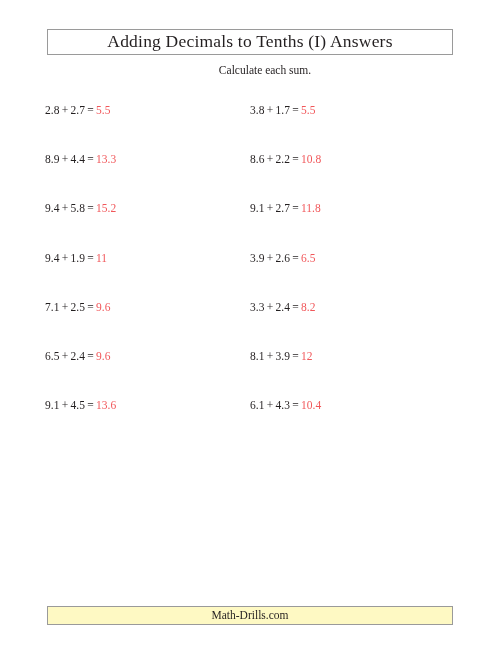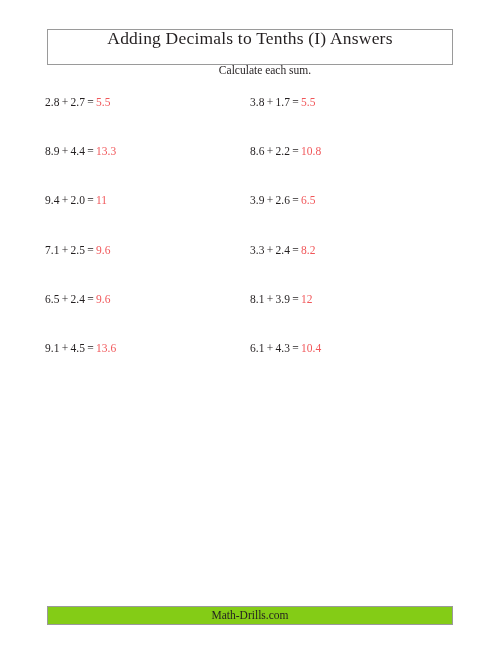--- a/index.html
+++ b/index.html
@@ -23,24 +23,25 @@
     width: 500px;
     height: 647px;
   }
 
   
   .title-box {
     position: absolute;
     left: 47px;
     top: 29px;
     width: 406px;
-    height: 36px;
+    height: 26px;
     border: 1px solid #9a9a9a;
     box-sizing: border-box;
     display: flex;
+    align-items: center;
     justify-content: center;
     background: #ffffff;
   }
   .title-text {
     font-size: 17.5px;
     line-height: 1;
     letter-spacing: 0.2px;
     color: #231f20;
     white-space: nowrap;
   }
@@ -63,21 +64,21 @@
     left: 0;
     top: 88px;
     width: 500px;
   }
   .prow {
     position: relative;
     height: 49.2px;
   }
   .pcell {
     position: absolute;
-    top: 8px;
+    top: 16px;
     font-size: 11.5px;
     line-height: 1.2;
     white-space: nowrap;
     color: #231f20;
   }
   .pcell.col-left  { left: 45px; }
   .pcell.col-right { left: 250px; }
 
   .expr { color: #231f20; }
   .eq   { color: #231f20; }
@@ -88,21 +89,21 @@
     position: absolute;
     left: 47px;
     top: 606px;
     width: 406px;
     height: 19px;
     border: 1px solid #9a9a9a;
     box-sizing: border-box;
     display: flex;
     align-items: center;
     justify-content: center;
-    background: #84cc16;
+    background: #fef9c3;
   }
   .footer-text {
     font-size: 11.5px;
     line-height: 1;
     color: #231f20;
     white-space: nowrap;
   }
 </style>
 </head>
 <body>
@@ -118,21 +119,25 @@
   <div class="problems">
       <div class="prow">
         <div class="pcell col-left"><span class="expr">2.8</span> <span class="expr">+</span> <span class="expr">2.7</span> <span class="eq">=</span> <span class="ans">5.5</span></div>
         <div class="pcell col-right"><span class="expr">3.8</span> <span class="expr">+</span> <span class="expr">1.7</span> <span class="eq">=</span> <span class="ans">5.5</span></div>
       </div>
       <div class="prow">
         <div class="pcell col-left"><span class="expr">8.9</span> <span class="expr">+</span> <span class="expr">4.4</span> <span class="eq">=</span> <span class="ans">13.3</span></div>
         <div class="pcell col-right"><span class="expr">8.6</span> <span class="expr">+</span> <span class="expr">2.2</span> <span class="eq">=</span> <span class="ans">10.8</span></div>
       </div>
       <div class="prow">
-        <div class="pcell col-left"><span class="expr">9.4</span> <span class="expr">+</span> <span class="expr">2.0</span> <span class="eq">=</span> <span class="ans">11</span></div>
+        <div class="pcell col-left"><span class="expr">9.4</span> <span class="expr">+</span> <span class="expr">5.8</span> <span class="eq">=</span> <span class="ans">15.2</span></div>
+        <div class="pcell col-right"><span class="expr">9.1</span> <span class="expr">+</span> <span class="expr">2.7</span> <span class="eq">=</span> <span class="ans">11.8</span></div>
+      </div>
+      <div class="prow">
+        <div class="pcell col-left"><span class="expr">9.4</span> <span class="expr">+</span> <span class="expr">1.9</span> <span class="eq">=</span> <span class="ans">11</span></div>
         <div class="pcell col-right"><span class="expr">3.9</span> <span class="expr">+</span> <span class="expr">2.6</span> <span class="eq">=</span> <span class="ans">6.5</span></div>
       </div>
       <div class="prow">
         <div class="pcell col-left"><span class="expr">7.1</span> <span class="expr">+</span> <span class="expr">2.5</span> <span class="eq">=</span> <span class="ans">9.6</span></div>
         <div class="pcell col-right"><span class="expr">3.3</span> <span class="expr">+</span> <span class="expr">2.4</span> <span class="eq">=</span> <span class="ans">8.2</span></div>
       </div>
       <div class="prow">
         <div class="pcell col-left"><span class="expr">6.5</span> <span class="expr">+</span> <span class="expr">2.4</span> <span class="eq">=</span> <span class="ans">9.6</span></div>
         <div class="pcell col-right"><span class="expr">8.1</span> <span class="expr">+</span> <span class="expr">3.9</span> <span class="eq">=</span> <span class="ans">12</span></div>
       </div>

